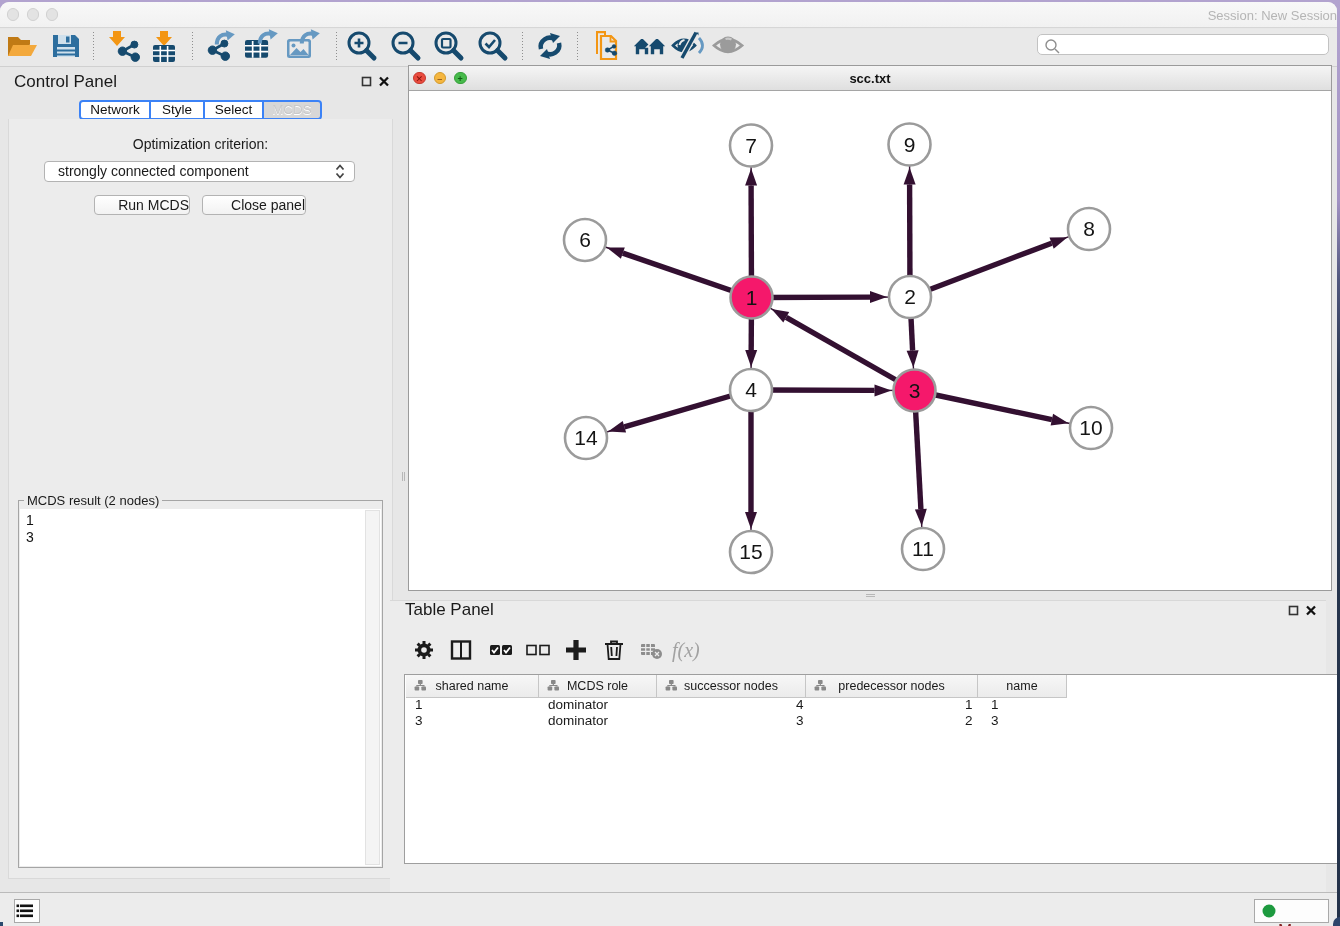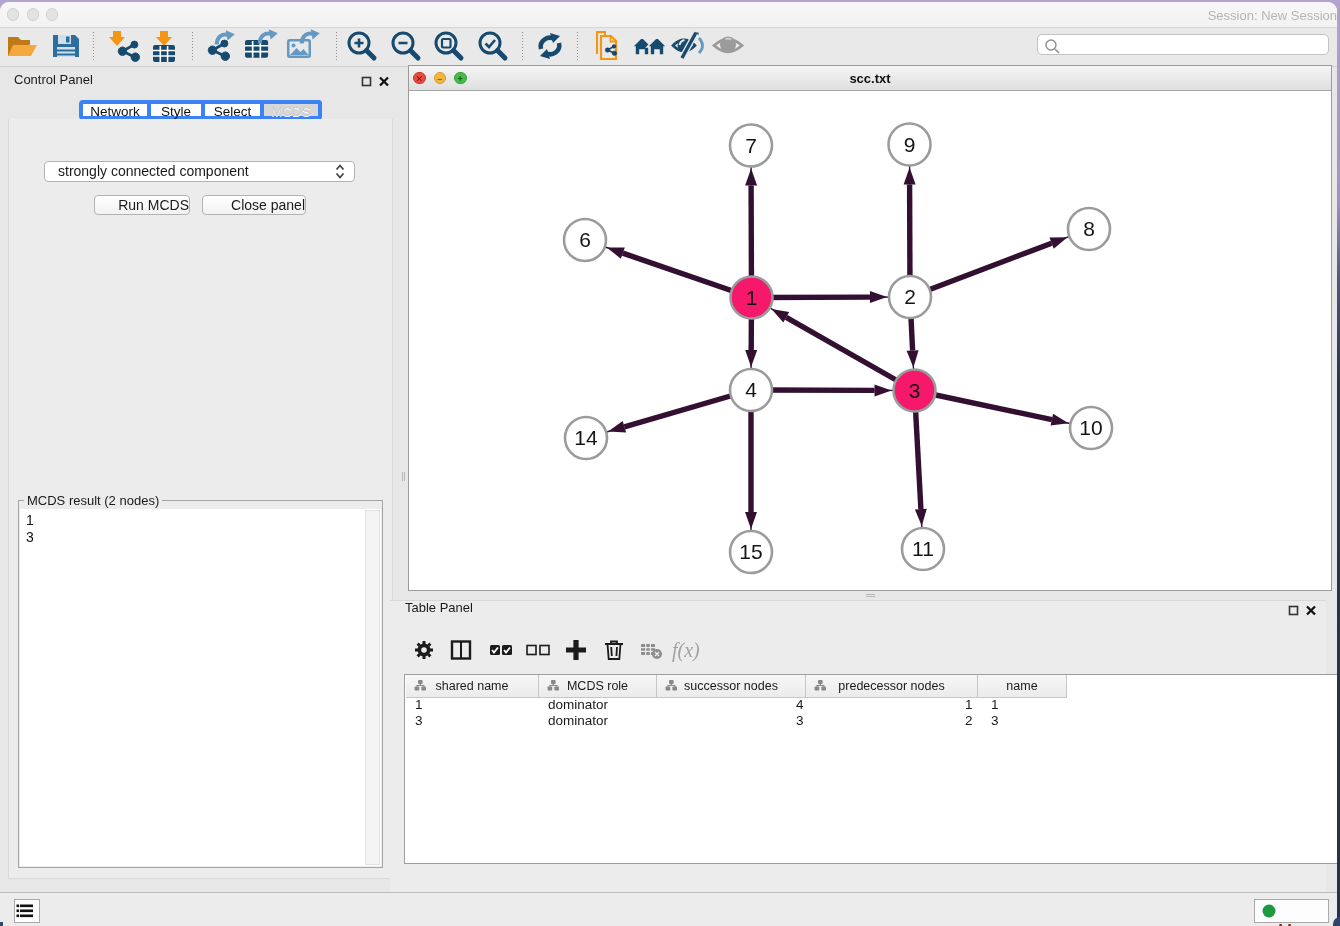--- a/index.html
+++ b/index.html
@@ -8,24 +8,24 @@
 #rstrip{position:absolute;right:0;top:0;width:3px;height:926px;background:linear-gradient(#b2a3cf 0,#a292c4 200px,#51577e 280px,#27364e 380px,#24324a 926px)}
 #titlebar{position:absolute;left:0;top:0;width:100%;height:26px;background:linear-gradient(#f8f8f8,#f1f1f1);border-bottom:1px solid #d6d6d6}
 .tl{position:absolute;top:6px;width:12.5px;height:12.5px;border-radius:50%;background:#e3e3e3;border:1px solid #d0d0d0}
 #titlebar .title{position:absolute;width:100%;text-align:right;top:6px;font-size:13px;color:#b5b5b5}
 #toolbar{position:absolute;left:0;top:27px;width:100%;height:38px;background:#e9e9e9;border-bottom:1px solid #d0d0d0}
 .tsep{position:absolute;top:3px;height:30px;width:1px;background-image:linear-gradient(#8f8f8f 1px,transparent 1px);background-size:1px 3px}
 .ticon{position:absolute;top:0px}
 #search{position:absolute;left:1037px;top:5px;width:292px;height:21px;background:#fff;border:1px solid #c2c2c2;border-radius:5px}
 
 #cpanel{position:absolute;left:0;top:66px;width:401px;height:824px}
-.phead{font-size:13px;color:#1a1a1a}
+.phead{font-size:17px;color:#1a1a1a}
 .winbtn{position:absolute;font-size:11px;color:#111}
 .tabs{position:absolute;display:flex}
-.tab{font-size:13.5px;color:#111;background:#fff;border:4px solid #3b82f6;text-align:center;padding-top:0}
+.tab{font-size:13.5px;color:#111;background:#fff;border:2px solid #3b82f6;text-align:center;padding-top:0}
 .tabsel{background:#d7d7d7;color:#c9c9c9;text-shadow:0 1px 0 #fff}
 #cpinner{position:absolute;left:8px;top:51px;width:385px;height:760px;background:#ececec;border:1px solid #d9d9d9;border-top:none}
 #combo{position:absolute;left:44px;top:93px;width:311px;height:21px;background:#fff;border:1px solid #b3b3b3;border-radius:4px;font-size:14px;color:#1a1a1a;line-height:19px;padding-left:13px}
 .btn{position:absolute;height:20px;background:linear-gradient(#ffffff,#f2f2f2);border:1px solid #b3b3b3;border-radius:4px;font-size:14px;color:#1a1a1a;text-align:right;line-height:18px}
 #fieldset{position:absolute;left:18px;top:432px;width:365px;height:368px;border:1px solid #a5a5a5}
 #fieldset .legend{position:absolute;left:5px;top:-8px;background:#ececec;padding:0 3px;font-size:13px;color:#1a1a1a}
 #fieldset .inner{position:absolute;left:1px;top:8px;width:361px;height:357px;background:#fff}
 #fieldset .sb{position:absolute;right:2px;top:9px;width:15px;height:355px;background:#f4f4f4;border:1px solid #e2e2e2}
 
 #nwin{position:absolute;left:408px;top:63px;width:924px;height:526px;border:1px solid #9b9b9b;background:#fff}
@@ -215,20 +215,21 @@
  <svg class="winbtn" style="left:378px;top:8px" width="12" height="11">
         <path d="M2 1.5 L10 9.5 M10 1.5 L2 9.5" stroke="#111" stroke-width="2.3"></path>
       </svg>
  <div class="tabs" style="left:79px;top:32px">
   <div class="tab" style="width:72px;height:20px;border-radius:4px 0 0 4px">Network</div>
   <div class="tab" style="width:54px;height:20px;border-left:none">Style</div>
   <div class="tab" style="width:59px;height:20px;border-left:none">Select</div>
   <div class="tab tabsel" style="width:58px;height:20px;border-left:none;border-radius:0 4px 4px 0">MCDS</div>
  </div>
  <div id="cpinner"></div>
+ <div style="position:absolute;left:0;top:68px;width:401px;text-align:center;font-size:14px;color:#1a1a1a">Optimization criterion:</div>
  <div id="combo">strongly connected component
   <svg width="12" height="15" style="position:absolute;right:8px;top:2px">
           <path d="M2.5 5.5 L6 1.5 L9.5 5.5 M2.5 9.5 L6 13.5 L9.5 9.5" fill="none" stroke="#444" stroke-width="1.8"></path>
         </svg>
  </div>
  <div class="btn" style="left:94px;top:126.5px;width:96px">Run MCDS</div>
  <div class="btn" style="left:202px;top:126.5px;width:104px">Close panel</div>
  <div id="fieldset">
   <div class="inner">
           <div style="position:absolute;left:6px;top:3px;font-size:14px;color:#111;line-height:17px">1<br>3</div>

